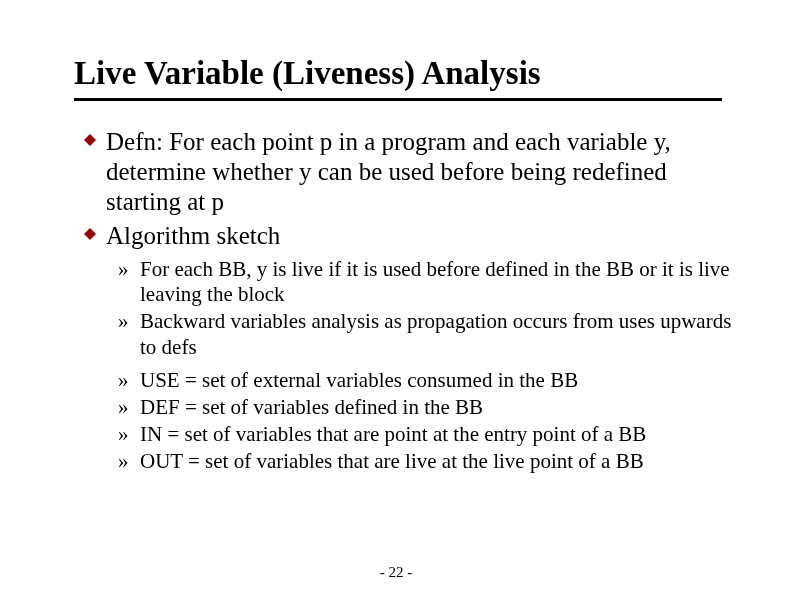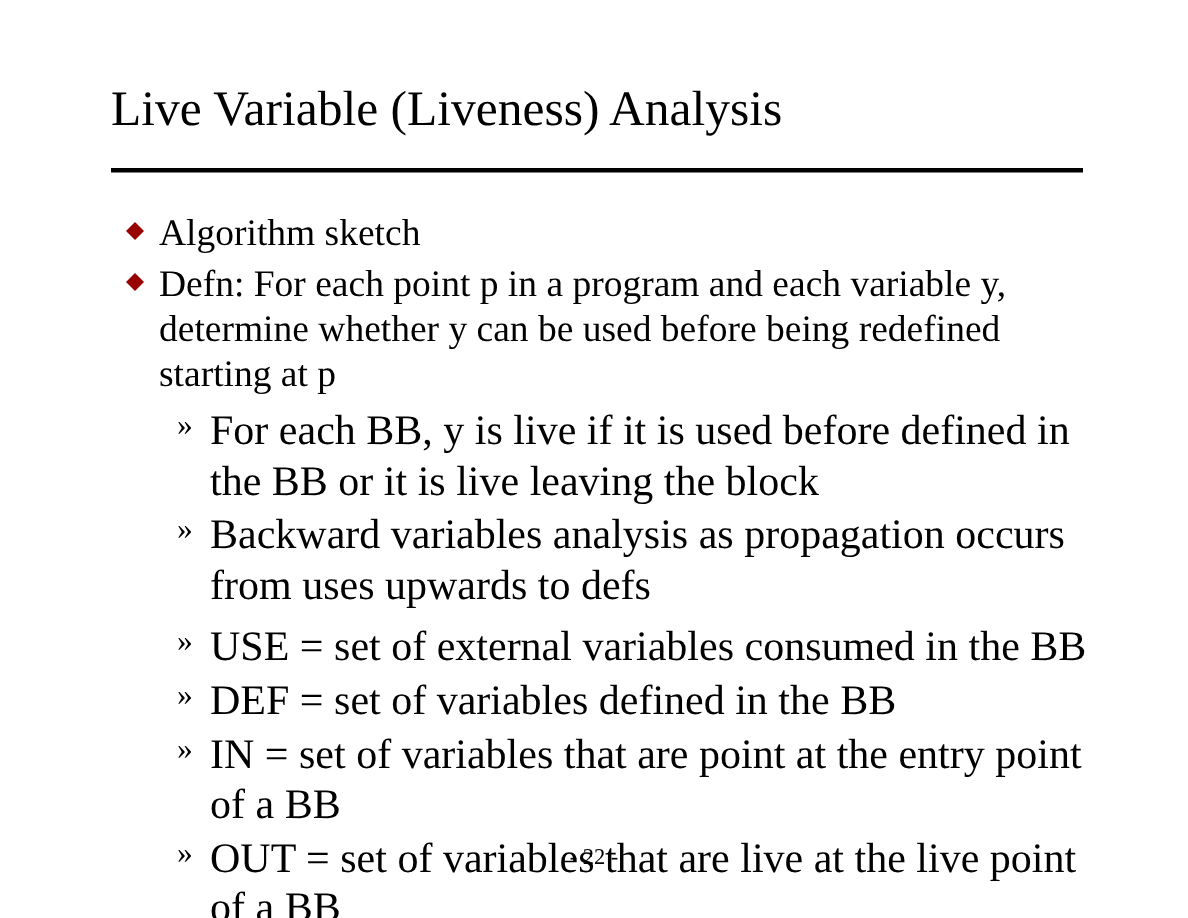--- a/index.html
+++ b/index.html
@@ -1,53 +1,53 @@
 <!DOCTYPE html>
 <html><head>
 <meta charset="utf-8">
 <style>
   * { margin: 0; padding: 0; box-sizing: border-box; }
   html, body { width: 792px; height: 612px; background: #fff; font-family: "Times New Roman", Times, serif; color: #000; }
   .slide { width: 792px; height: 612px; padding: 55px 60px 0 60px; position: relative; }
-  .title { font-size: 33px; font-weight: normal; border-bottom: 3px solid #000; padding-bottom: 20px; margin-left: 14px; margin-right: 10px; margin-bottom: 26px; }
+  .title { font-size: 33px; font-weight: bold; border-bottom: 3px solid #000; padding-bottom: 6px; margin-left: 14px; margin-right: 10px; margin-bottom: 26px; }
   .top-list { list-style: none; padding-left: 24px; }
   .top-item { display: flex; align-items: flex-start; margin-bottom: 4px; }
   .bullet-diamond { flex: 0 0 auto; width: 22px; margin-top: 7px; }
   .bullet-diamond svg { display: block; }
   .top-text { font-size: 25px; line-height: 1.2; }
   .sub-list { list-style: none; padding-left: 58px; margin-top: 6px; margin-bottom: 8px; }
   .sub-item { display: flex; align-items: flex-start; margin-bottom: 2px; }
   .bullet-raquo { flex: 0 0 auto; width: 22px; font-size: 21px; line-height: 1.2; }
-  .sub-text { font-size: 28px; line-height: 1.2; }
+  .sub-text { font-size: 21px; line-height: 1.2; }
   .footer { position: absolute; bottom: 31px; left: 0; width: 100%; text-align: center; font-size: 15px; }
 </style>
 </head>
 <body>
 
 <div class="slide">
   <h1 class="title">Live Variable (Liveness) Analysis</h1>
 
   <ul class="top-list">
 
     <li class="top-item">
       <span class="bullet-diamond">
         <svg width="12" height="12" viewBox="0 0 12 12">
             <polygon points="6,0 12,6 6,12 0,6" fill="#990000"></polygon>
           </svg>
       </span>
-      <span class="top-text">Algorithm sketch</span>
+      <span class="top-text">Defn: For each point p in a program and each variable y, determine whether y can be used before being redefined starting at p</span>
     </li>
 
     <li class="top-item">
       <span class="bullet-diamond">
         <svg width="12" height="12" viewBox="0 0 12 12">
             <polygon points="6,0 12,6 6,12 0,6" fill="#990000"></polygon>
           </svg>
       </span>
-      <span class="top-text">Defn: For each point p in a program and each variable y, determine whether y can be used before being redefined starting at p</span>
+      <span class="top-text">Algorithm sketch</span>
     </li>
 
   </ul>
 
   <ul class="sub-list">
     <li class="sub-item">
       <span class="bullet-raquo">»</span>
       <span class="sub-text">For each BB, y is live if it is used before defined in the BB or it is live leaving the block</span>
     </li>
     <li class="sub-item">

